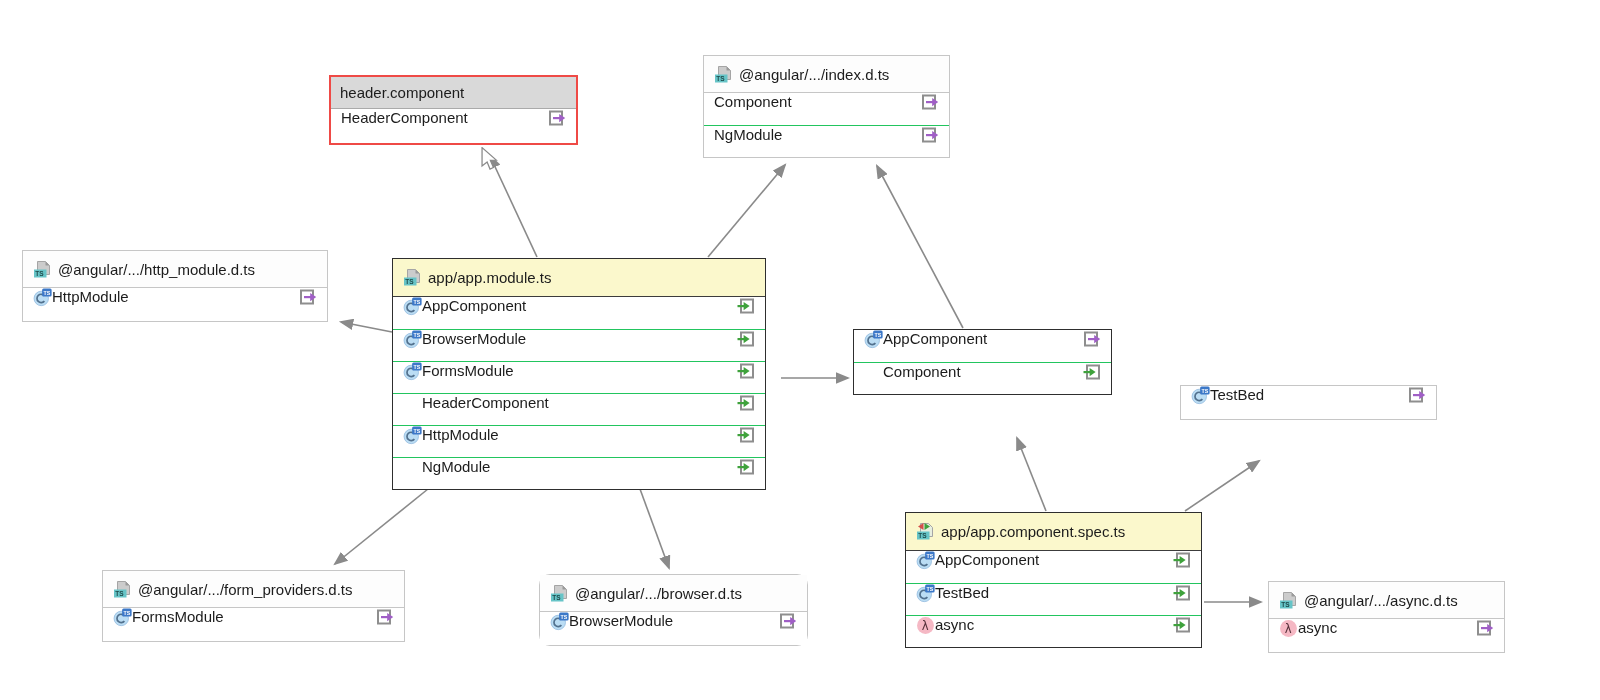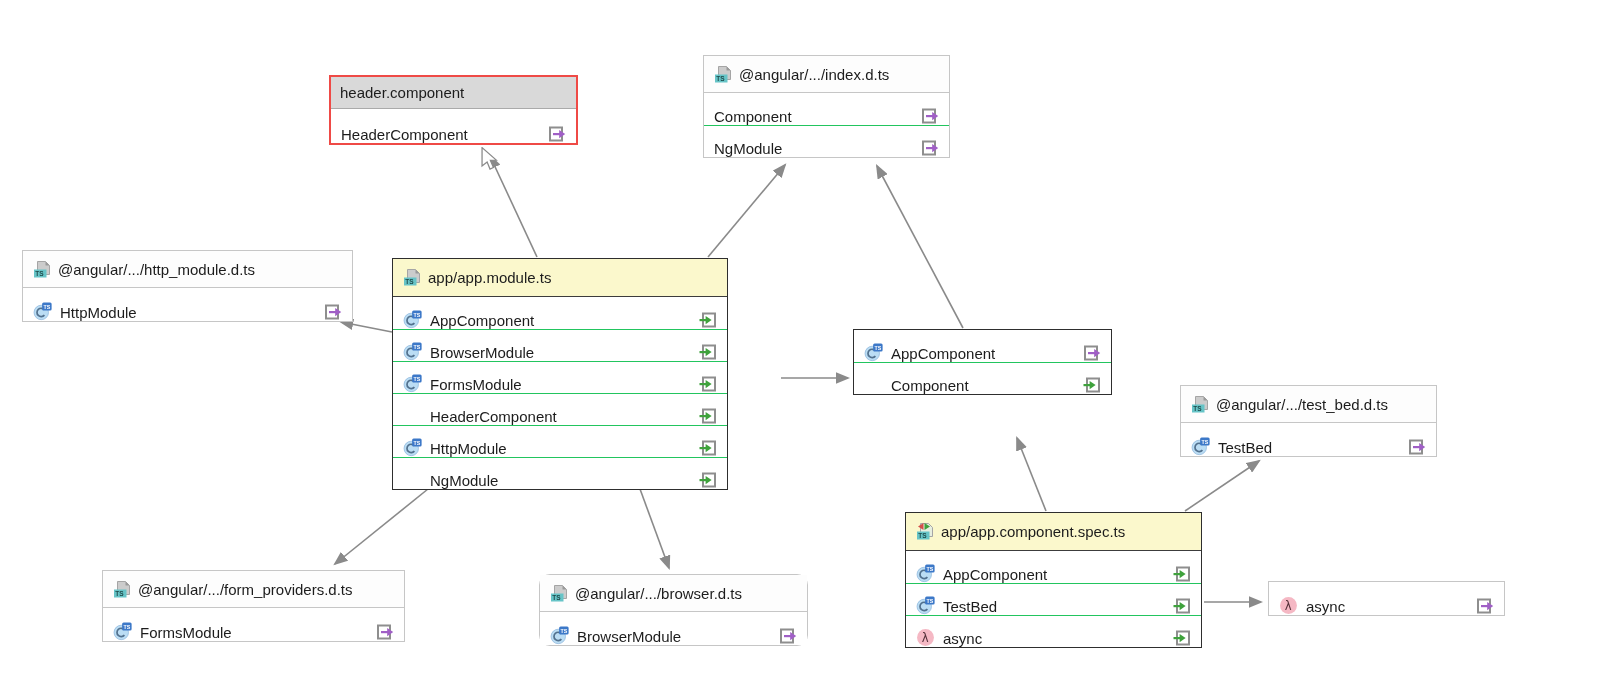--- a/index.html
+++ b/index.html
@@ -8,21 +8,21 @@
   #edges{position:absolute;left:0;top:0;z-index:0;}
   .node{position:absolute;z-index:2;background:#ffffff;box-sizing:border-box;}
   .node.lib{border:1px solid #c6c6c6;}
   .node.app{border:1px solid #2e2e2e;}
   .node.sel{border:2px solid #ef4a46;}
   .hdr{display:flex;align-items:center;gap:6px;padding:0 10px;height:37px;box-sizing:border-box;}
   .lib .hdr{border-bottom:1px solid #c6c6c6;background:#fdfdfd;}
   .app .hdr{border-bottom:1px solid #3c3c3c;background:#fbf8cc;}
   .sel .hdr{border-bottom:1px solid #aaaaaa;background:#d9d9d9;}
   .ttl{font-size:15px;white-space:nowrap;}
-  .row{display:flex;align-items:flex-end;gap:8px;padding:0 10px;height:32px;box-sizing:border-box;background:#ffffff;}
+  .row{display:flex;align-items:flex-start;padding:0 10px;height:32px;box-sizing:border-box;background:#ffffff;}
   .lib .row{height:33px;}
   .row + .row{border-top:1px solid #22c55e;}
   .lbl{font-size:15px;white-space:nowrap;}
   .mi{width:19px;height:19px;flex:0 0 19px;}
   .mi.ph{flex:0 0 19px;height:1px;}
   .fi{width:19px;height:19px;flex:0 0 19px;}
   .di{width:18px;height:18px;margin-left:auto;flex:0 0 18px;}
   #cursor{position:absolute;z-index:6;}
   .hidden-defs{position:absolute;width:0;height:0;overflow:hidden;}
 </style>
@@ -115,39 +115,39 @@
         </svg>
     </div>
     <div class="row" style="height:32px;">
       <span class="lbl">NgModule</span>
       <svg class="di">
           <use href="#sym-export"></use>
         </svg>
     </div>
   </div>
 
-  <div class="node lib" style="left:22px;top:250px;width:331px;">
+  <div class="node lib" style="left:22px;top:250px;width:306px;">
     <div class="hdr">
       <svg class="fi">
           <use href="#sym-file-ts"></use>
         </svg>
       <span class="ttl">@angular/.../http_module.d.ts</span>
     </div>
     <div class="row">
       <svg class="mi">
           <use href="#sym-class"></use>
         </svg>
       <span class="lbl">HttpModule</span>
       <svg class="di">
           <use href="#sym-export"></use>
         </svg>
     </div>
   </div>
 
-  <div class="node app" style="left:392px;top:258px;width:336px;">
+  <div class="node app" style="left:392px;top:258px;width:374px;">
     <div class="hdr" style="height:38px;">
       <svg class="fi">
           <use href="#sym-file-ts"></use>
         </svg>
       <span class="ttl">app/app.module.ts</span>
     </div>
     <div class="row">
       <svg class="mi">
           <use href="#sym-class"></use>
         </svg>
@@ -212,26 +212,20 @@
     <div class="row">
       <span class="mi ph"></span>
       <span class="lbl">Component</span>
       <svg class="di">
           <use href="#sym-import"></use>
         </svg>
     </div>
   </div>
 
   <div class="node lib" style="left:1180px;top:385px;width:257px;">
-    <div class="hdr">
-      <svg class="fi">
-          <use href="#sym-file-ts"></use>
-        </svg>
-      <span class="ttl">@angular/.../test_bed.d.ts</span>
-    </div>
     <div class="row">
       <svg class="mi">
           <use href="#sym-class"></use>
         </svg>
       <span class="lbl">TestBed</span>
       <svg class="di">
           <use href="#sym-export"></use>
         </svg>
     </div>
   </div>
@@ -302,20 +296,26 @@
           <use href="#sym-class"></use>
         </svg>
       <span class="lbl">BrowserModule</span>
       <svg class="di">
           <use href="#sym-export"></use>
         </svg>
     </div>
   </div>
 
   <div class="node lib" style="left:1268px;top:581px;width:237px;">
+    <div class="hdr">
+      <svg class="fi">
+          <use href="#sym-file-ts"></use>
+        </svg>
+      <span class="ttl">@angular/.../async.d.ts</span>
+    </div>
     <div class="row">
       <svg class="mi">
           <use href="#sym-lambda"></use>
         </svg>
       <span class="lbl">async</span>
       <svg class="di">
           <use href="#sym-export"></use>
         </svg>
     </div>
   </div>

